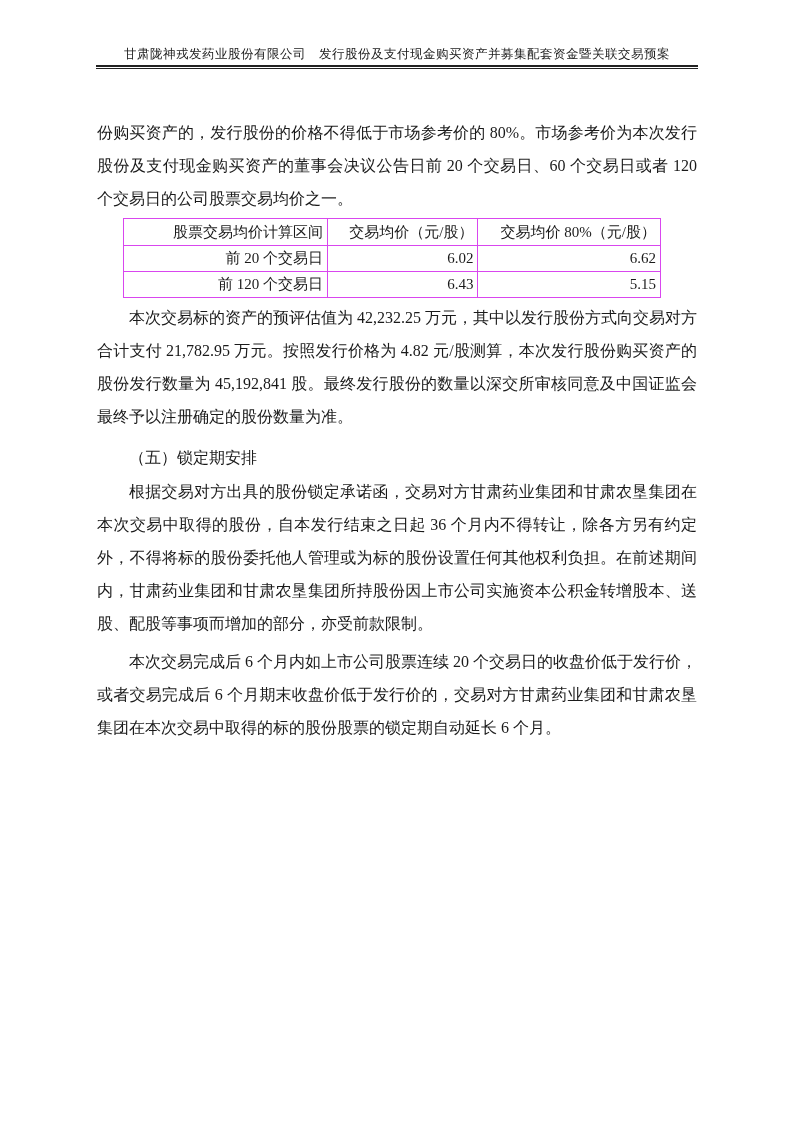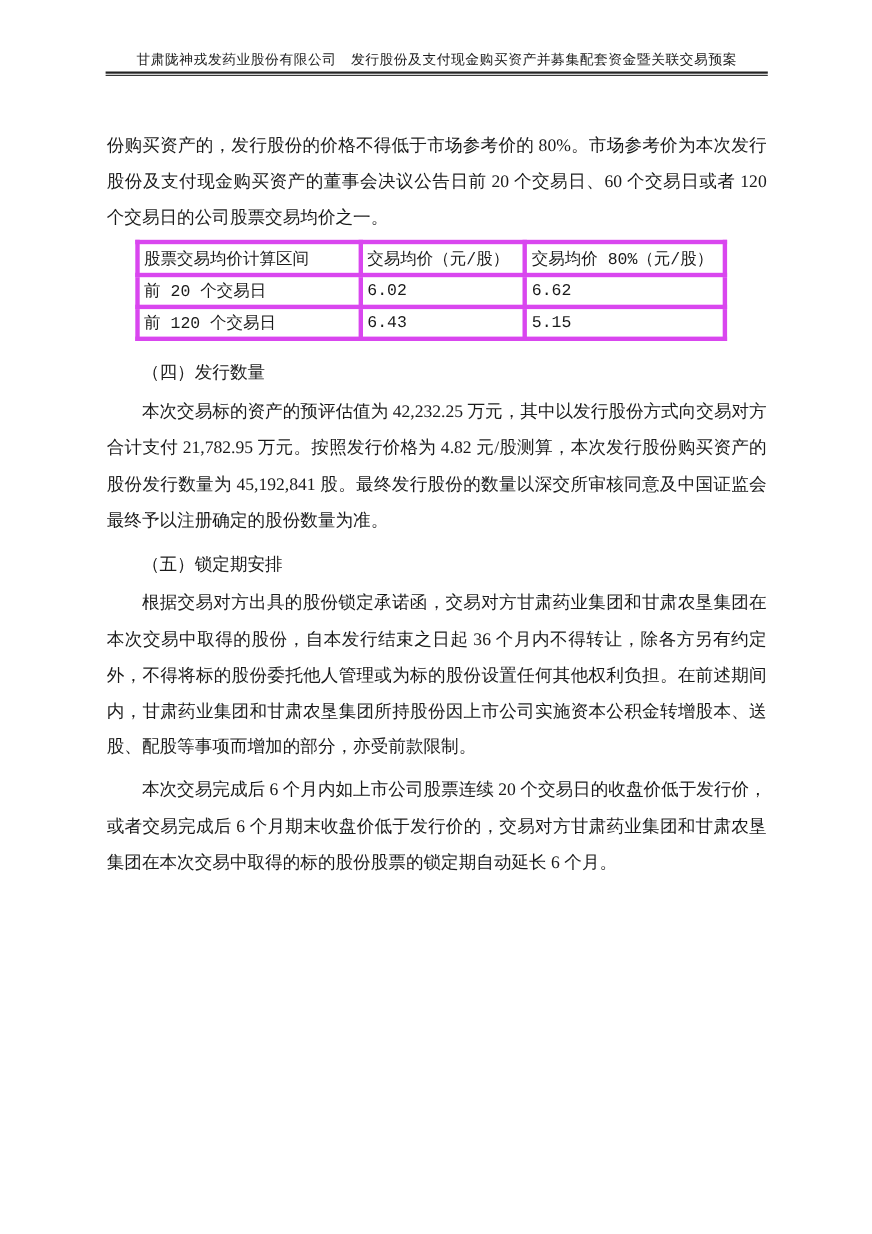--- a/index.html
+++ b/index.html
@@ -72,26 +72,25 @@
     margin: 3px 0 4px 26px;
     width: 538px;
     border-collapse: collapse;
     table-layout: fixed;
     font-size: 15px;
     line-height: normal;
     text-align: center;
   }
   table.price-table th,
   table.price-table td {
-    border: 4px solid #d946ef;
+    border: 1px solid #d946ef;
     font-weight: normal;
     padding: 0 4px;
     vertical-align: middle;
-    text-align: left;
-    font-family: Liberation Mono, monospace;
+    text-align: right;
   }
   table.price-table th { height: 26px; }
   table.price-table td { height: 25px; }
   col.c1 { width: 38%; }
   col.c2 { width: 28%; }
   col.c3 { width: 34%; }
 </style>
 </head>
 <body>
 
@@ -127,21 +126,20 @@
           <td>6.62</td>
         </tr>
         <tr>
           <td>前 120 个交易日</td>
           <td>6.43</td>
           <td>5.15</td>
         </tr>
       </tbody>
     </table>
 
-    <p class="section-heading">（四）发行数量</p>
 
     <p class="para after-heading">本次交易标的资产的预评估值为 42,232.25 万元，其中以发行股份方式向交易对方合计支付 21,782.95 万元。按照发行价格为 4.82 元/股测算，本次发行股份购买资产的股份发行数量为 45,192,841 股。最终发行股份的数量以深交所审核同意及中国证监会最终予以注册确定的股份数量为准。</p>
 
     <p class="section-heading second">（五）锁定期安排</p>
 
     <p class="para after-heading">根据交易对方出具的股份锁定承诺函，交易对方甘肃药业集团和甘肃农垦集团在本次交易中取得的股份，自本发行结束之日起 36 个月内不得转让，除各方另有约定外，不得将标的股份委托他人管理或为标的股份设置任何其他权利负担。在前述期间内，甘肃药业集团和甘肃农垦集团所持股份因上市公司实施资本公积金转增股本、送股、配股等事项而增加的部分，亦受前款限制。</p>
 
     <p class="para last">本次交易完成后 6 个月内如上市公司股票连续 20 个交易日的收盘价低于发行价，或者交易完成后 6 个月期末收盘价低于发行价的，交易对方甘肃药业集团和甘肃农垦集团在本次交易中取得的标的股份股票的锁定期自动延长 6 个月。</p>
 
   </div>

